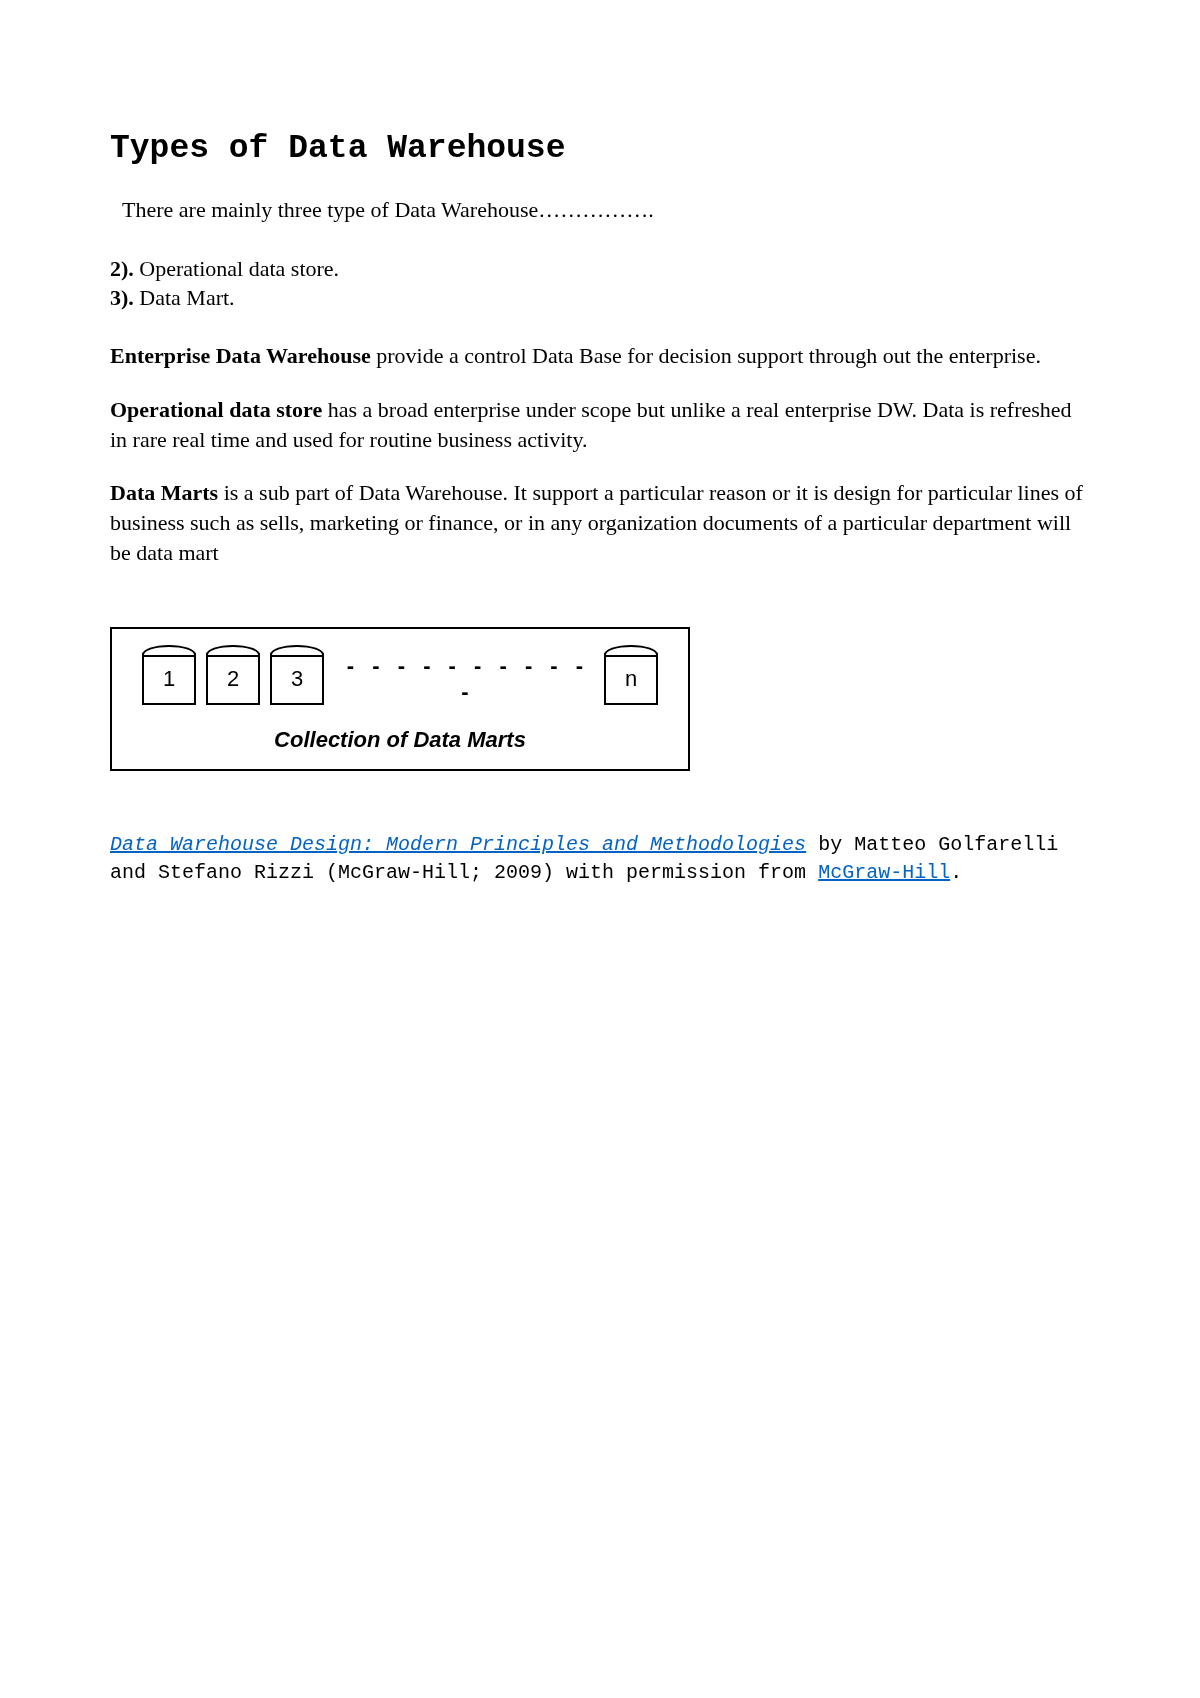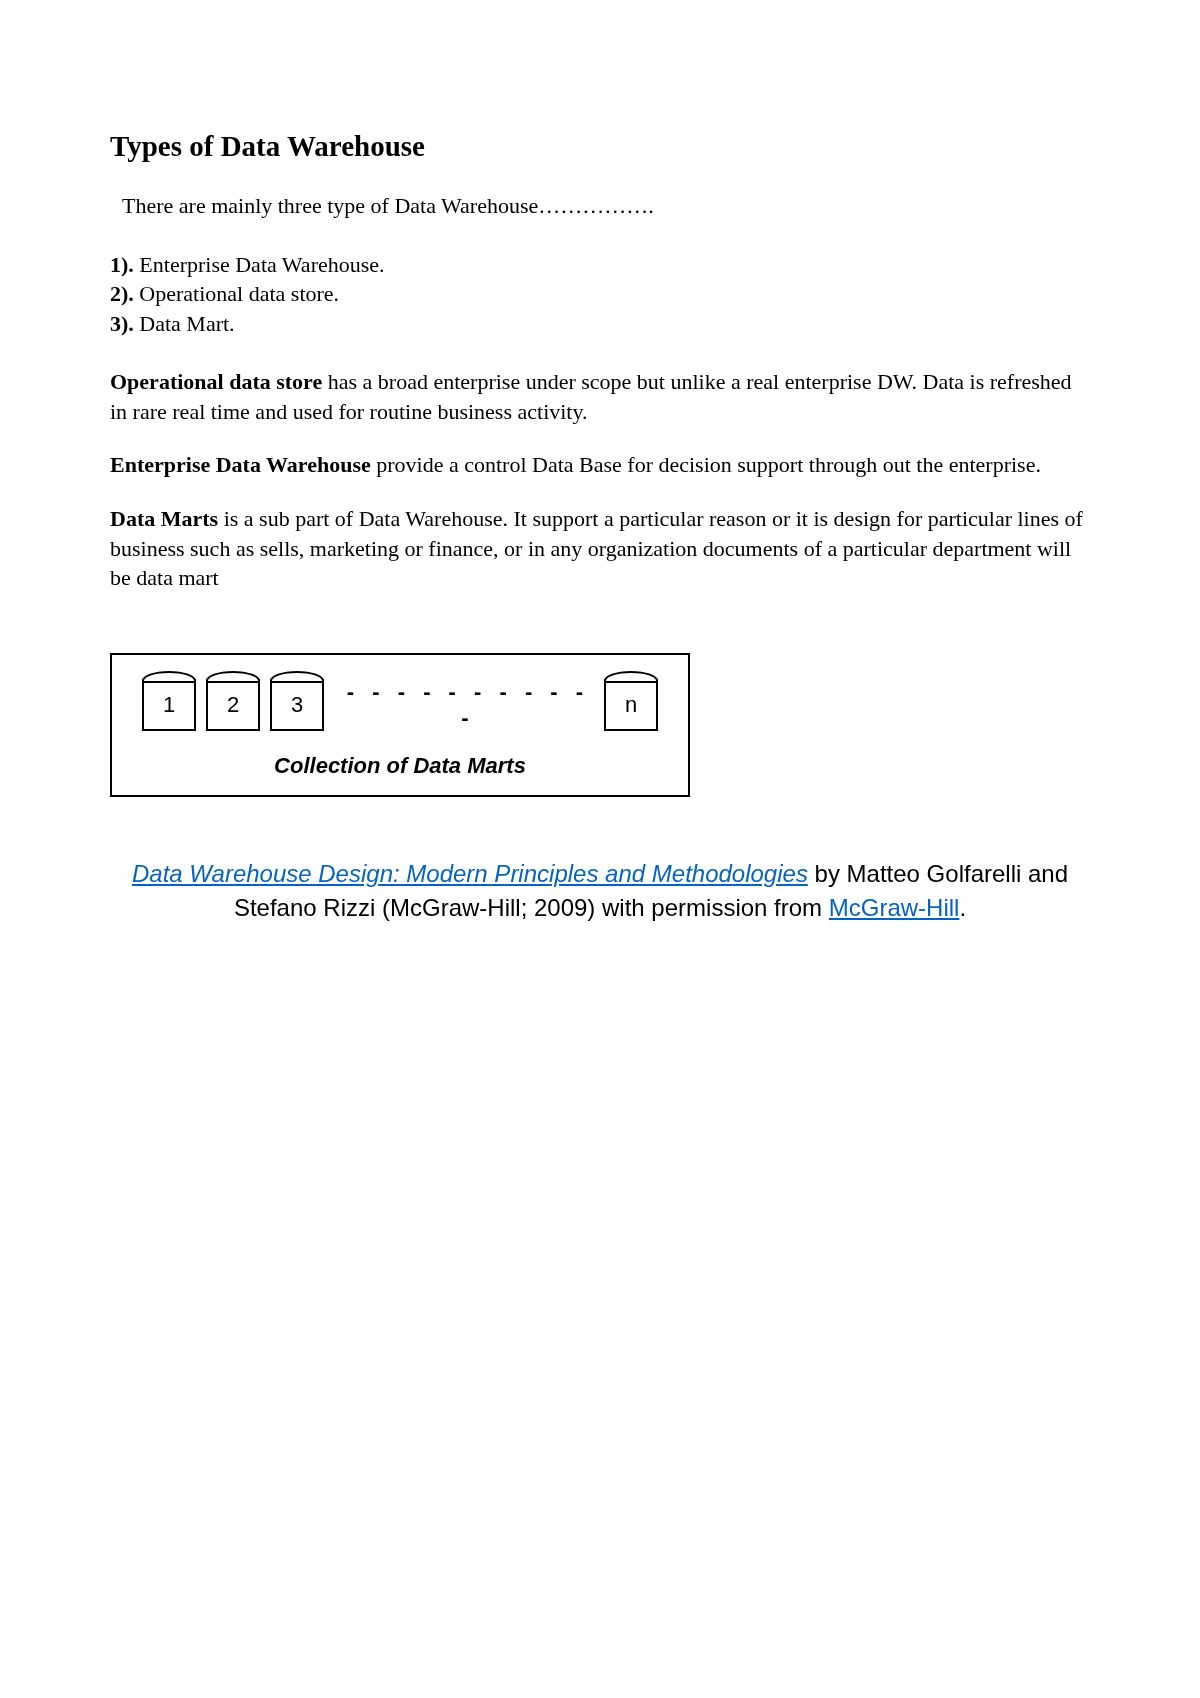--- a/index.html
+++ b/index.html
@@ -8,24 +8,24 @@
       background: #fff;
       font-family: "Times New Roman", Times, serif;
       color: #000;
       width: 1200px;
     }
     .page {
       padding: 130px 110px 100px 110px;
       box-sizing: border-box;
     }
     h1 {
-      font-size: 29px;
+      font-size: 33px;
       font-weight: bold;
       margin: 0 0 28px 0;
-      font-family: Liberation Serif, serif;
+      font-family: Liberation Mono, monospace;
     }
     .intro {
       font-size: 22px;
       margin: 0 0 28px 12px;
       line-height: 1.4;
     }
     .list {
       margin: 0 0 28px 0;
       font-size: 22px;
       line-height: 1.35;
@@ -105,25 +105,24 @@
     }
     .dw-title {
       font-family: Arial, Helvetica, sans-serif;
       font-size: 26px;
       font-weight: bold;
       text-align: center;
       width: 580px;
       margin-top: 14px;
     }
     .citation {
-      font-family: Liberation Sans, sans-serif;
-      font-size: 24px;
+      font-family: Liberation Mono, monospace;
+      font-size: 20px;
       line-height: 1.4;
       margin-top: 60px;
-      text-align: center;
     }
     .citation .book-link {
       color: #0563C1;
       text-decoration: underline;
       font-style: italic;
     }
     .citation .pub-link {
       color: #0563C1;
       text-decoration: underline;
     }
@@ -132,36 +131,33 @@
 <body>
 
 <div class="page">
 
   <h1>Types of Data Warehouse</h1>
 
   <p class="intro">There are mainly three type of Data Warehouse…………….</p>
 
   <div class="list">
     <div>
-      <span class="num">1).</span><span> Enterprise Data Warehouse.</span>
-    </div>
-    <div>
       <span class="num">2).</span><span> Operational data store.</span>
     </div>
     <div>
       <span class="num">3).</span><span> Data Mart.</span>
     </div>
   </div>
 
   <p class="para">
-    <span class="term">Operational data store</span><span> has a broad enterprise under scope but unlike a real enterprise DW. Data is refreshed in rare real time and used for routine business activity.</span>
+    <span class="term">Enterprise Data Warehouse</span><span> provide a control Data Base for decision support through out the enterprise.</span>
   </p>
 
   <p class="para">
-    <span class="term">Enterprise Data Warehouse</span><span> provide a control Data Base for decision support through out the enterprise.</span>
+    <span class="term">Operational data store</span><span> has a broad enterprise under scope but unlike a real enterprise DW. Data is refreshed in rare real time and used for routine business activity.</span>
   </p>
 
   <p class="para">
     <span class="term">Data Marts</span><span> is a sub part of Data Warehouse. It support a particular reason or it is design for particular lines of business such as sells, marketing or finance, or in any organization documents of a particular department will be data mart</span>
   </p>
 
   <div class="diagram-wrap">
     <div class="diagram-box">
       <div class="marts-row">
         <div class="mart">

